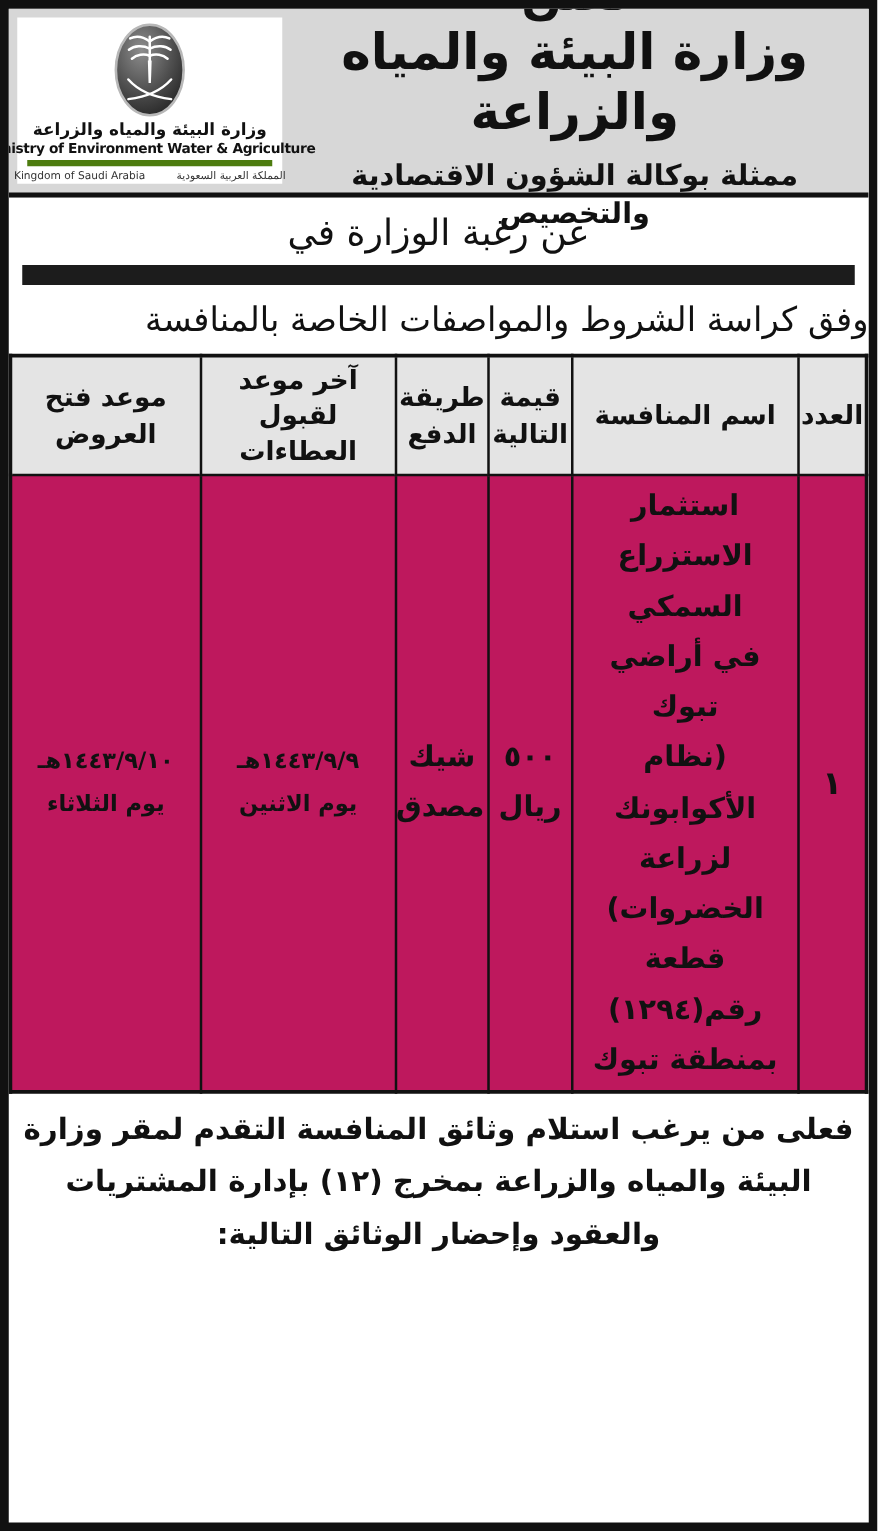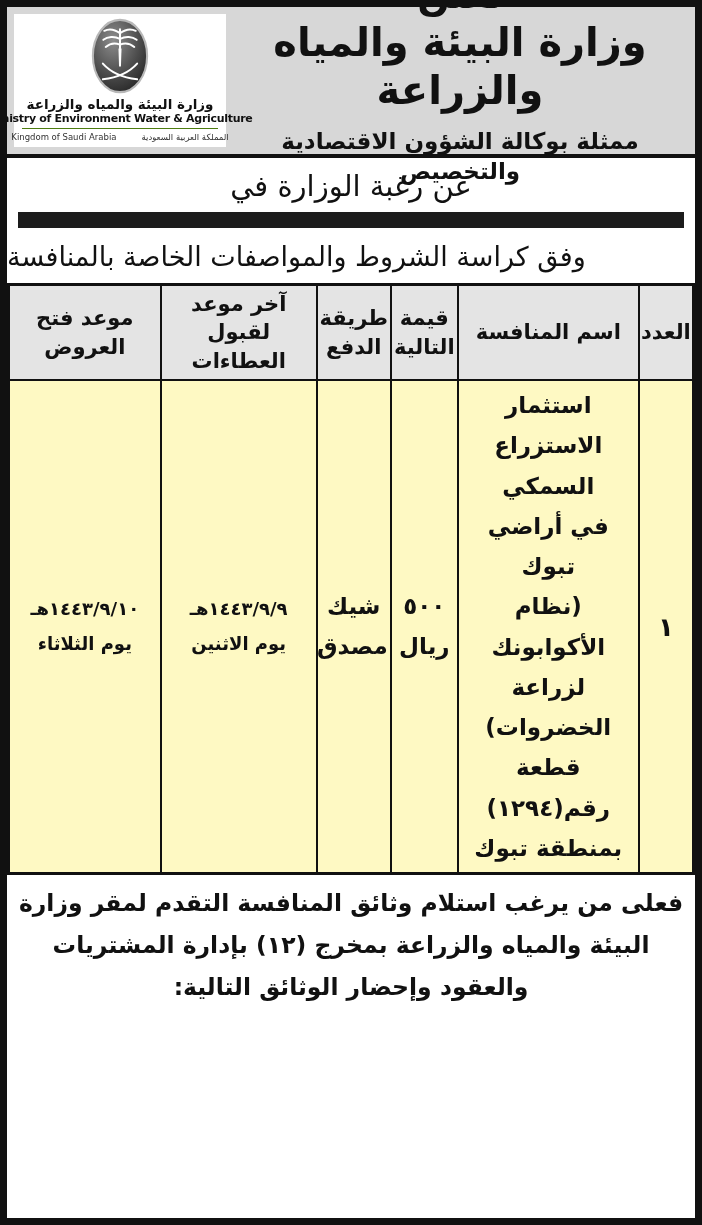--- a/index.html
+++ b/index.html
@@ -39,21 +39,21 @@
     background:#fff;
     display:flex;flex-direction:column;align-items:center;
     padding:3px 4px 4px;
     direction:rtl;
   }
   .emblem-wrap{line-height:0;}
   .logo-ar{font-size:13.5px;font-weight:bold;margin-top:1px;white-space:nowrap;}
   .logo-en{font-size:11px;font-weight:bold;white-space:nowrap;letter-spacing:-0.3px;}
   .kingdom-row{
     width:96%;display:flex;direction:ltr;justify-content:center;gap:25px;
-    border-top:1px solid #4d7c0f;margin-top:3px;padding-top:3px;
+    border-top:5px solid #4d7c0f;margin-top:3px;padding-top:3px;
     font-size:8.5px;color:#333;white-space:nowrap;
   }
   .header-main{
     flex:1;display:flex;flex-direction:column;align-items:center;justify-content:center;
     text-align:center;gap:1px;
   }
   .announce{font-size:38px;font-weight:bold;line-height:1.15;}
   .ministry-title{font-size:40px;font-weight:bold;line-height:1.2;}
   .represented{font-size:23px;font-weight:bold;line-height:1.3;margin-top:12px;}
   
@@ -63,42 +63,42 @@
   }
   .banner{
     margin:2px 11px 0;
     background:var(--c-banner_bg);
     color:var(--c-banner_text);
     text-align:center;font-weight:bold;
     font-size:34px;line-height:1.62;
     padding:6px 4px 10px;
   }
   .terms-line{
-    text-align:left;font-size:27px;font-weight:400;
+    text-align:right;font-size:27px;font-weight:400;
     margin:13px 0 11px;
   }
   
   table.tender{
     width:688px;margin:0 auto;
     border-collapse:collapse;
     border:3px solid var(--c-frame);
     table-layout:fixed;
   }
   table.tender th,table.tender td{
     border:2px solid var(--c-frame);
     text-align:center;vertical-align:middle;
     font-weight:bold;
   }
   table.tender th{
     background:var(--c-table_header_bg);
     font-size:21px;line-height:1.35;
     height:90px;padding:4px 1px;
   }
   table.tender tbody tr{height:348px;}
-  table.tender td{background:#fef9c3;padding:4px 2px;}
+  table.tender td{background:#be185d;padding:4px 2px;}
   .pre{white-space:pre-line;}
   .cell-count{font-size:26px;}
   .cell-name{font-size:23px;line-height:1.75;}
   .cell-value,.cell-pay{font-size:23px;line-height:1.7;margin-top:42px;}
   .cell-date{font-size:18px;line-height:1.9;}
   
   .footer{
     padding:8px 11px 6px;
     font-size:23.5px;font-weight:bold;
     line-height:1.78;

